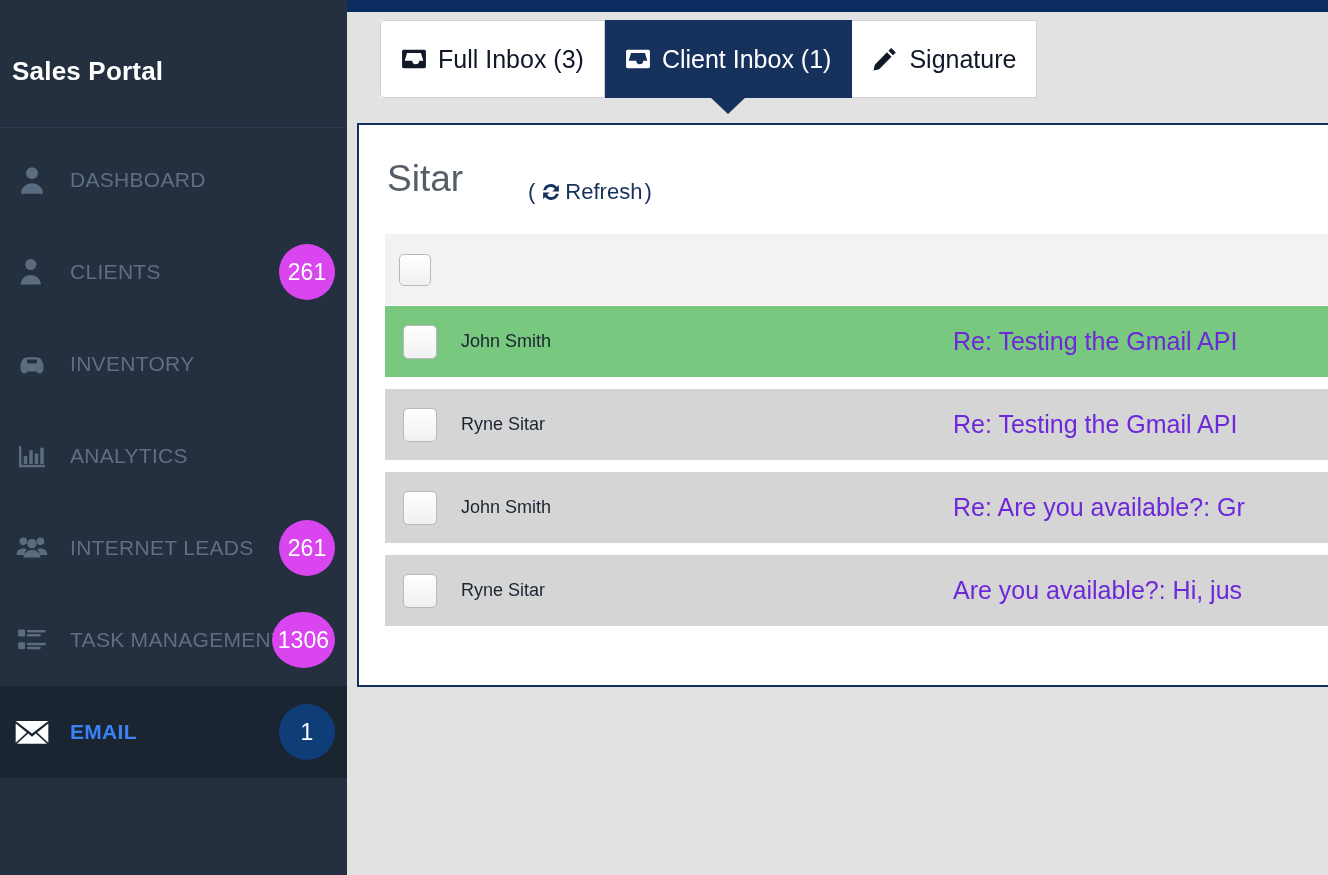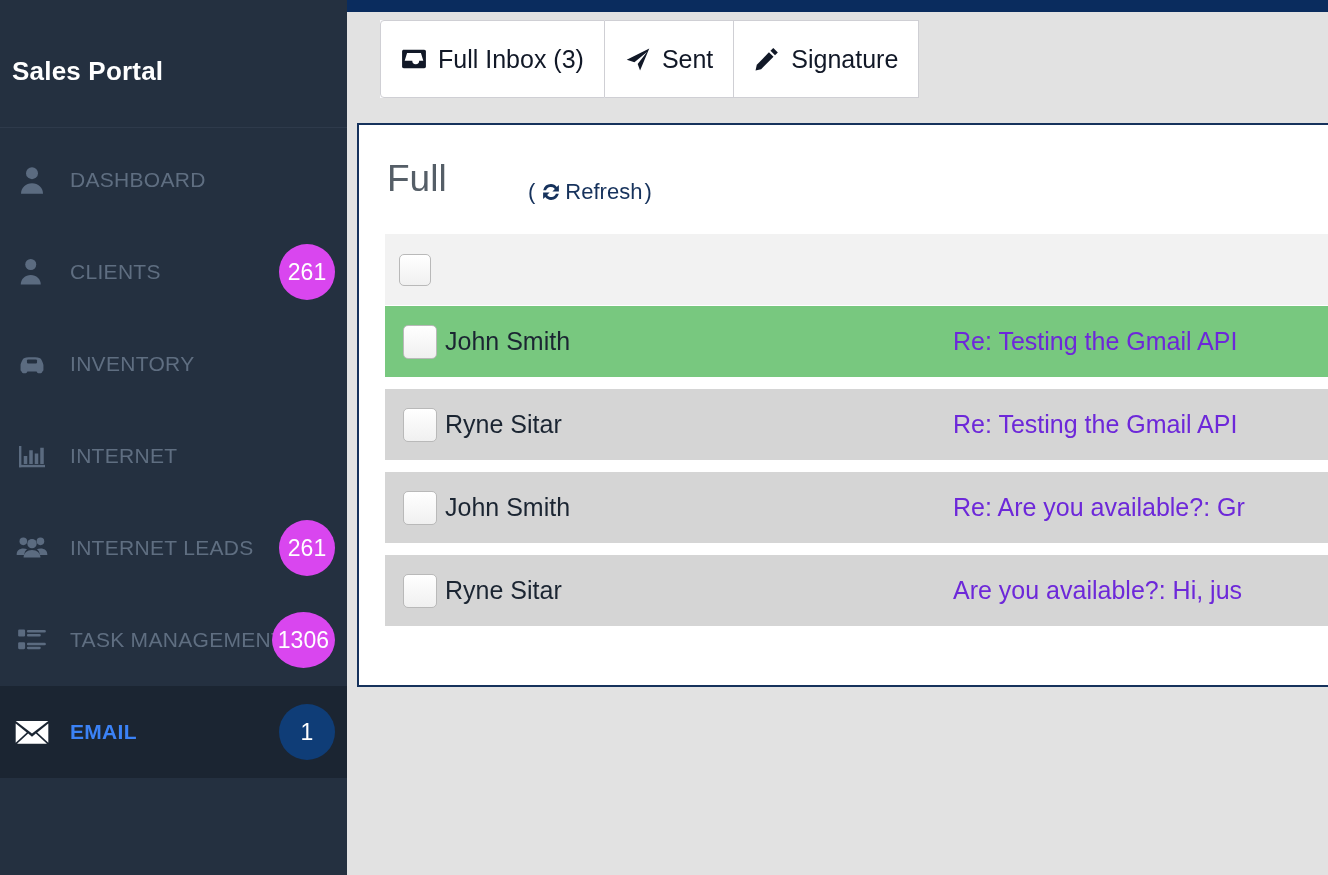--- a/index.html
+++ b/index.html
@@ -182,23 +182,23 @@
   .row.unread { background: #78c87f; margin-top: 1px; }
   .chk {
     width: 34px; height: 34px; min-width: 34px;
     border: 1px solid #b9b9b9;
     border-radius: 5px;
     background: linear-gradient(#ffffff, #f0f0f0);
     cursor: pointer;
   }
   .list-head .chk { width: 32px; height: 32px; min-width: 32px; }
   .row-sender {
-    font-size: 25px;
+    font-size: 18px;
     color: #1b2532;
-    padding-left: 8px;
+    padding-left: 24px;
     width: 516px;
     white-space: nowrap;
     overflow: hidden;
   }
   .row-subject {
     font-size: 25px;
     color: #6d28d9;
     white-space: nowrap;
   }
 </style>
@@ -253,21 +253,21 @@
         <span class="nav-icon">
           <svg width="30" height="30" viewBox="0 0 24 24" fill="currentColor">
             <rect x="1.6" y="4" width="1.9" height="17"></rect>
               <rect x="1.6" y="19.1" width="20.8" height="1.9"></rect>
             <rect x="5.4" y="12" width="2.8" height="6.4"></rect>
               <rect x="9.8" y="7.4" width="2.8" height="11"></rect>
             <rect x="14.2" y="10" width="2.8" height="8.4"></rect>
               <rect x="18.6" y="5.4" width="2.8" height="13"></rect>
           </svg>
         </span>
-        <span class="nav-label">INTERNET</span>
+        <span class="nav-label">ANALYTICS</span>
       </div>
 
       <div class="nav-item">
         <span class="nav-icon">
           <svg width="32" height="32" viewBox="0 0 28 24" fill="currentColor">
             <circle cx="6.4" cy="6.2" r="3.3"></circle>
               <circle cx="21.4" cy="6.2" r="3.3"></circle>
               <circle cx="14" cy="8.2" r="4.1"></circle>
             <path d="M0.6 17.4c0-3.1 2.6-5 5.8-5 1.3 0 2.4.3 3.3.8-1.5 1.1-2.4 2.8-2.5 4.9H.6z"></path>
             <path d="M27.4 17.4c0-3.1-2.6-5-5.8-5-1.3 0-2.4.3-3.3.8 1.5 1.1 2.4 2.8 2.5 4.9h6.6z"></path>
@@ -317,45 +317,47 @@
       <div class="tab">
         <span class="tab-icon">
           <svg width="26" height="26" viewBox="0 0 24 24" fill="currentColor">
             <path d="M2.6 3.4h18.8c1 0 1.6.7 1.6 1.6v14c0 1-.7 1.6-1.6 1.6H2.6c-1 0-1.6-.7-1.6-1.6v-14c0-1 .7-1.6 1.6-1.6z"></path>
             <path d="M5.6 6.4h12.8l2.2 7.2h-3.8a3.2 3.2 0 0 1-6.4 0H3.4z" fill="#ffffff"></path>
           </svg>
         </span>
         <span>Full Inbox (3)</span>
       </div>
 
-
-      <div class="tab">
+      <div class="tab active">
         <span class="tab-icon">
           <svg width="26" height="26" viewBox="0 0 24 24" fill="currentColor">
-            <path d="M22.4 2.2 1.6 12.8l7.1 2.3 11.6-9.6-8.6 11 2.2 6.1z"></path>
-          </svg>
-        </span>
-        <span>Sent</span>
-      </div>
+            <path d="M2.6 3.4h18.8c1 0 1.6.7 1.6 1.6v14c0 1-.7 1.6-1.6 1.6H2.6c-1 0-1.6-.7-1.6-1.6v-14c0-1 .7-1.6 1.6-1.6z"></path>
+            <path d="M5.6 6.4h12.8l2.2 7.2h-3.8a3.2 3.2 0 0 1-6.4 0H3.4z" fill="#16325c"></path>
+          </svg>
+        </span>
+        <span>Client Inbox (1)</span>
+        <span class="tab-pointer"></span>
+      </div>
+
 
       <div class="tab">
         <span class="tab-icon">
           <svg width="26" height="26" viewBox="0 0 24 24" fill="currentColor">
             <path d="M17.8 1.8 22 6 19.4 8.6 15.2 4.4z"></path>
               <path d="M13.8 5.8 18 10 6.6 21.4 1.4 22.6l1.2-5.2z"></path>
           </svg>
         </span>
         <span>Signature</span>
       </div>
 
     </div>
 
     <div class="panel">
       <div class="panel-head">
-        <span class="panel-title">Full</span>
+        <span class="panel-title">Sitar</span>
 
         <span class="refresh-link">
           <span>(</span>
           <span class="refresh-icon">
             <svg width="22" height="22" viewBox="0 0 24 24" fill="currentColor">
               <path d="M12 3.4c2.6 0 4.9 1.3 6.3 3.2l2.3-2.3v7.1h-7.1l2.7-2.7A5.6 5.6 0 0 0 6.6 10H3.5A8.7 8.7 0 0 1 12 3.4z"></path>
               <path d="M12 20.6c-2.6 0-4.9-1.3-6.3-3.2l-2.3 2.3v-7.1h7.1l-2.7 2.7a5.6 5.6 0 0 0 9.6-1.3h3.1a8.7 8.7 0 0 1-8.5 6.6z"></path>
             </svg>
           </span>
           <span>Refresh</span>

